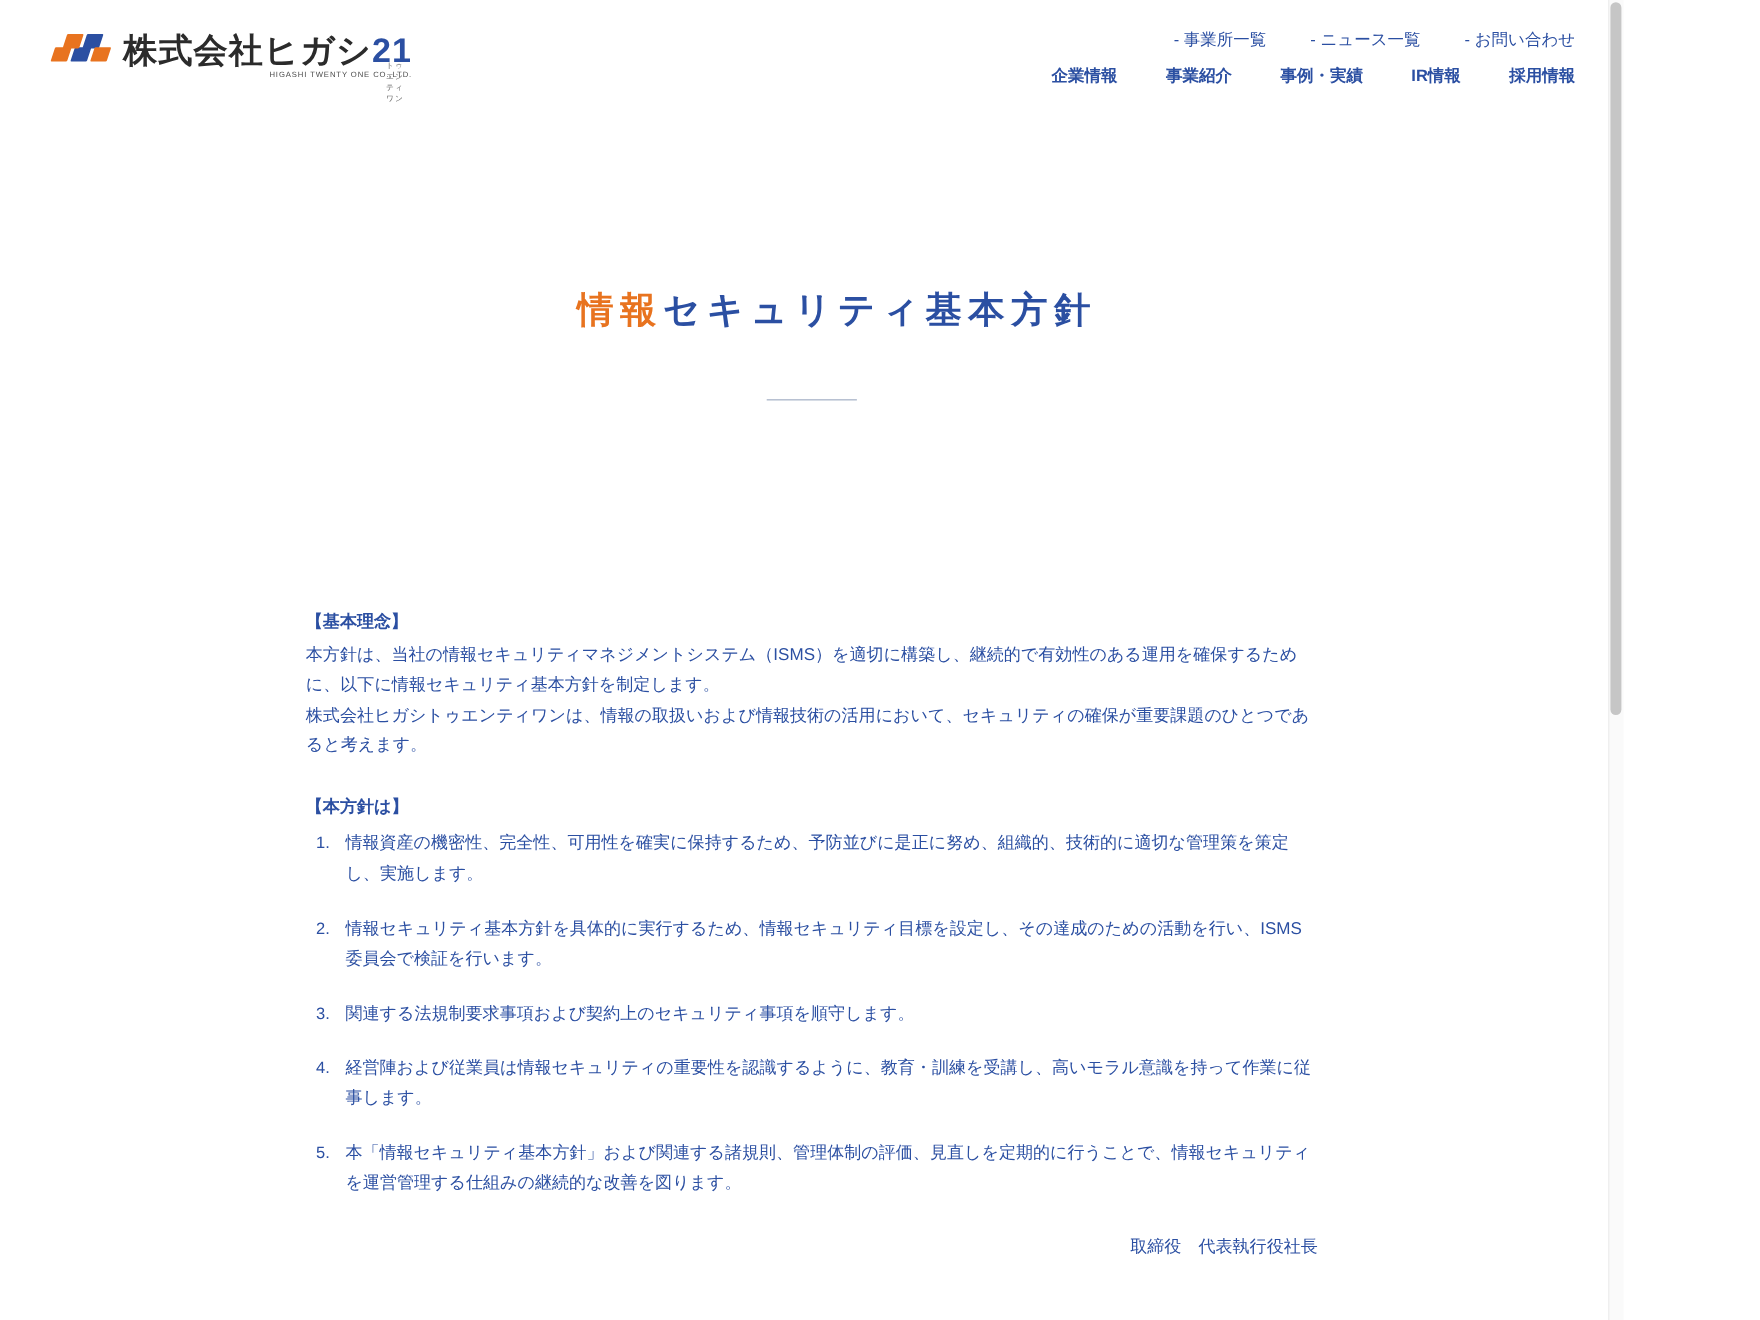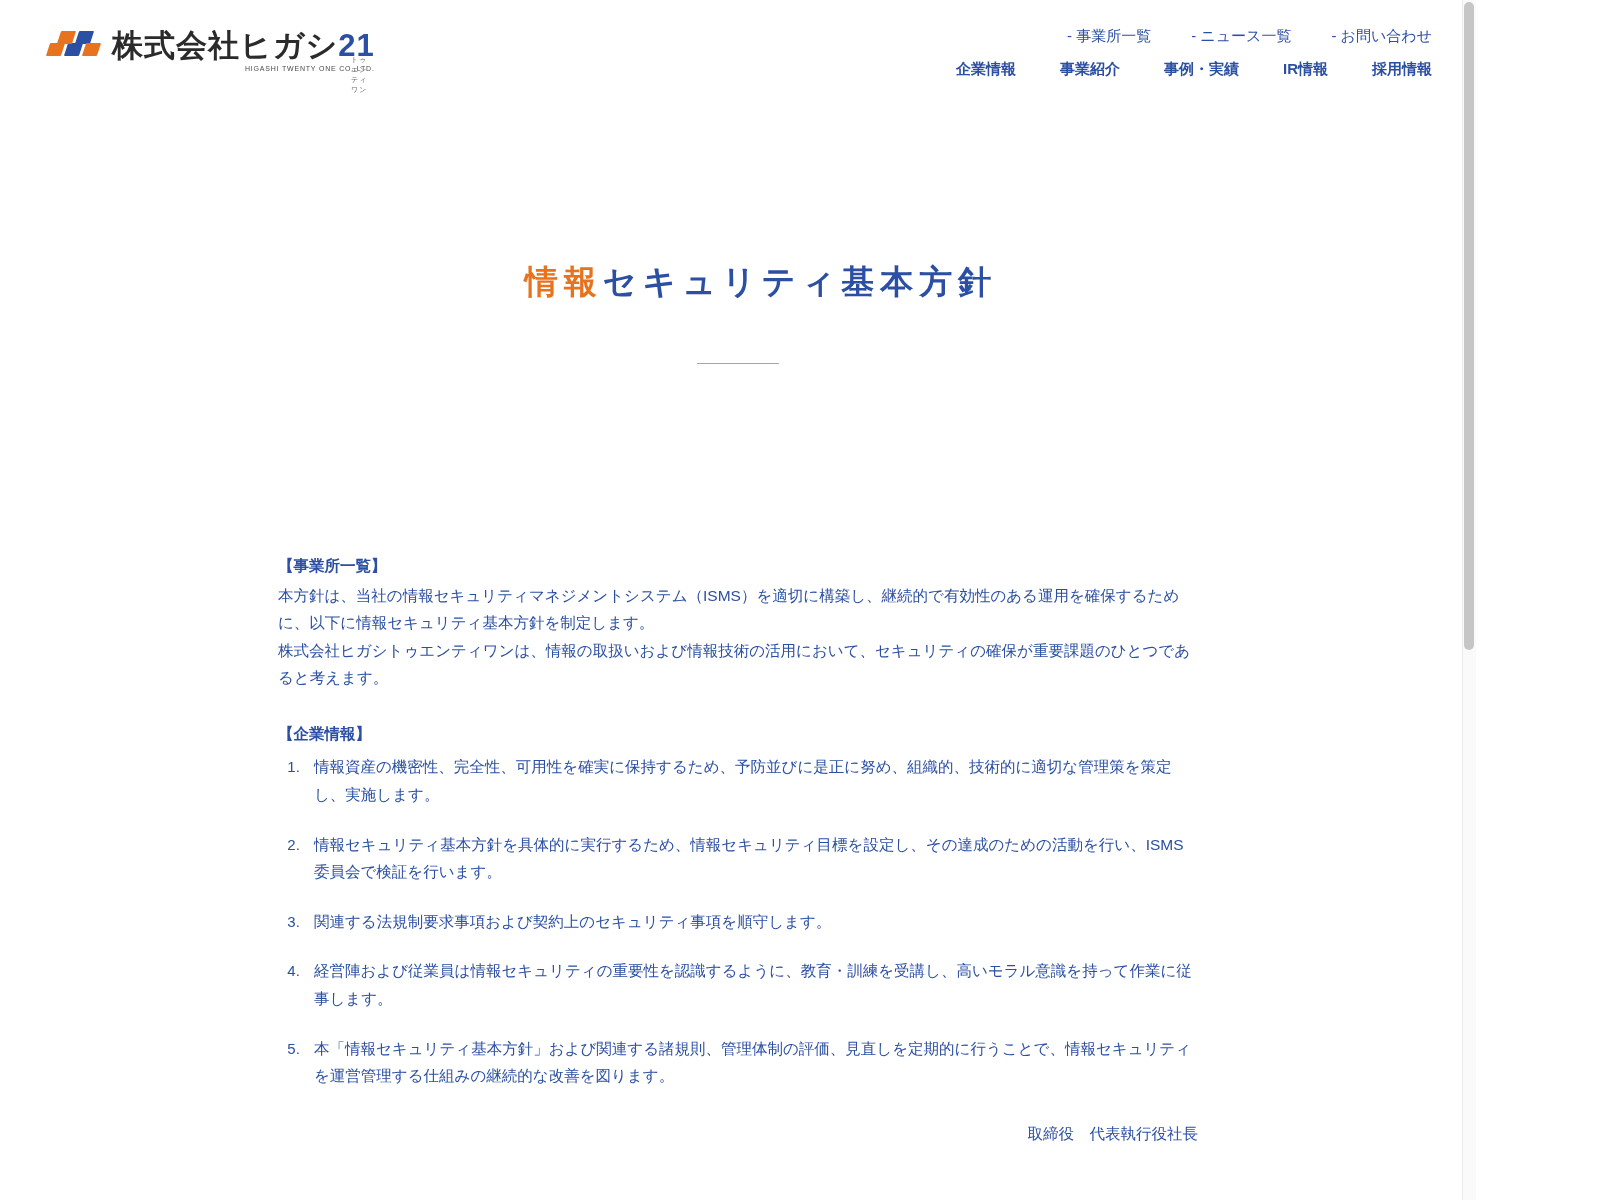--- a/index.html
+++ b/index.html
@@ -231,27 +231,27 @@
     </div>
   </div>
 
   <div class="title-block">
     <h1 class="page-title"><span class="accent">情報</span><span>セキュリティ基本方針</span></h1>
     <div class="title-rule"></div>
   </div>
 
   <div class="content">
 
-    <p class="section-head">【事業所一覧】</p>
+    <p class="section-head">【基本理念】</p>
     <p class="para">本方針は、当社の情報セキュリティマネジメントシステム（ISMS）を適切に構築し、継続的で有効性のある運用を確保するために、以下に情報セキュリティ基本方針を制定します。</p>
     <p class="para">株式会社ヒガシトゥエンティワンは、情報の取扱いおよび情報技術の活用において、セキュリティの確保が重要課題のひとつであると考えます。</p>
 
     <div class="block-gap"></div>
 
-    <p class="section-head">【企業情報】</p>
+    <p class="section-head">【本方針は】</p>
 
     <ol class="policy-list">
       <li>情報資産の機密性、完全性、可用性を確実に保持するため、予防並びに是正に努め、組織的、技術的に適切な管理策を策定し、実施します。</li>
       <li>情報セキュリティ基本方針を具体的に実行するため、情報セキュリティ目標を設定し、その達成のための活動を行い、ISMS委員会で検証を行います。</li>
       <li>関連する法規制要求事項および契約上のセキュリティ事項を順守します。</li>
       <li>経営陣および従業員は情報セキュリティの重要性を認識するように、教育・訓練を受講し、高いモラル意識を持って作業に従事します。</li>
       <li>本「情報セキュリティ基本方針」および関連する諸規則、管理体制の評価、見直しを定期的に行うことで、情報セキュリティを運営管理する仕組みの継続的な改善を図ります。</li>
     </ol>
 
     <div class="signature">

